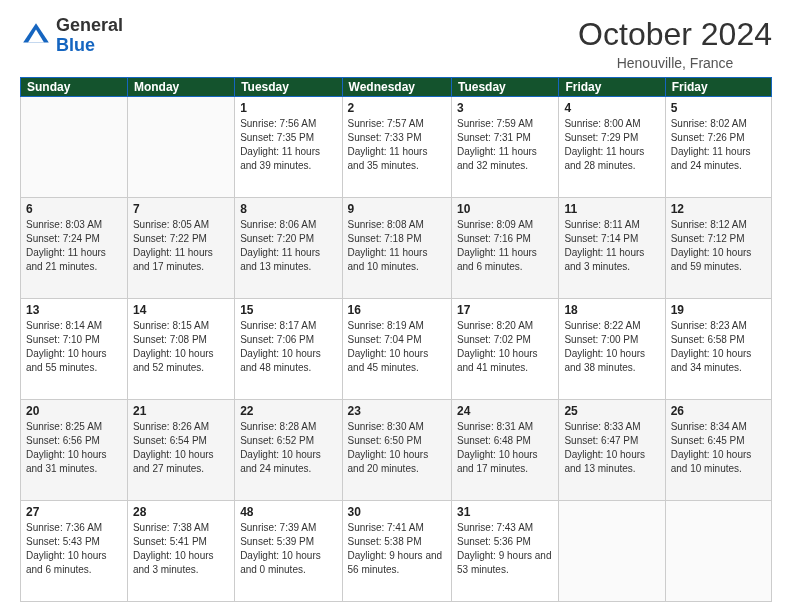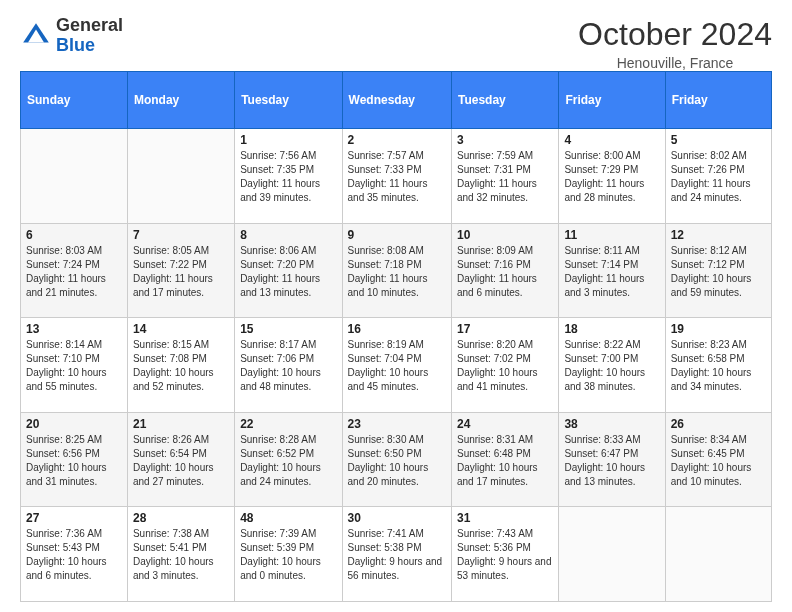--- a/index.html
+++ b/index.html
@@ -14,21 +14,21 @@
       width: 792px;
       height: 612px;
       padding: 16px 20px 10px 20px;
       display: flex;
       flex-direction: column;
     }
     .header {
       display: flex;
       justify-content: space-between;
       align-items: flex-start;
-      margin-bottom: 0;
+      margin-bottom: 6px;
     }
     .logo {
       display: flex;
       align-items: center;
       gap: 4px;
     }
     .logo-text {
       font-size: 18px;
       font-weight: bold;
       line-height: 1.1;
@@ -52,23 +52,23 @@
       color: #555;
       margin-top: 2px;
     }
     .calendar {
       flex: 1;
       border-collapse: collapse;
       width: 100%;
       font-size: 10.5px;
     }
     .calendar th {
-      background: #3b82f6;
+      background: #14532d;
       color: #fff;
-      padding: 21px 6px;
+      padding: 2px 6px;
       text-align: left;
       font-size: 12px;
       font-weight: bold;
       border: 1px solid #1565c0;
     }
     .calendar td {
       border: 1px solid #ccc;
       vertical-align: top;
       padding: 4px 5px;
       width: 113px;
@@ -226,21 +226,21 @@
           </td>
           <td>
             <div class="cell-day">23</div>
             <div class="cell-info">Sunrise: 8:30 AM<br>Sunset: 6:50 PM<br>Daylight: 10 hours and 20 minutes.</div>
           </td>
           <td>
             <div class="cell-day">24</div>
             <div class="cell-info">Sunrise: 8:31 AM<br>Sunset: 6:48 PM<br>Daylight: 10 hours and 17 minutes.</div>
           </td>
           <td>
-            <div class="cell-day">38</div>
+            <div class="cell-day">25</div>
             <div class="cell-info">Sunrise: 8:33 AM<br>Sunset: 6:47 PM<br>Daylight: 10 hours and 13 minutes.</div>
           </td>
           <td>
             <div class="cell-day">26</div>
             <div class="cell-info">Sunrise: 8:34 AM<br>Sunset: 6:45 PM<br>Daylight: 10 hours and 10 minutes.</div>
           </td>
         </tr>
         <tr>
           <td>
             <div class="cell-day">27</div>

